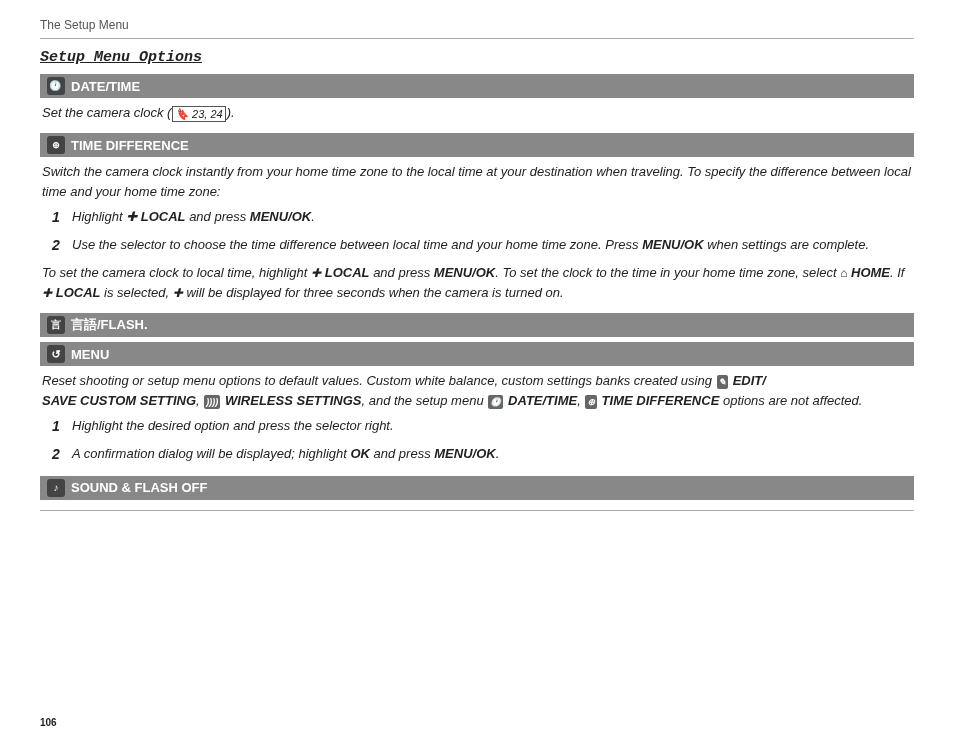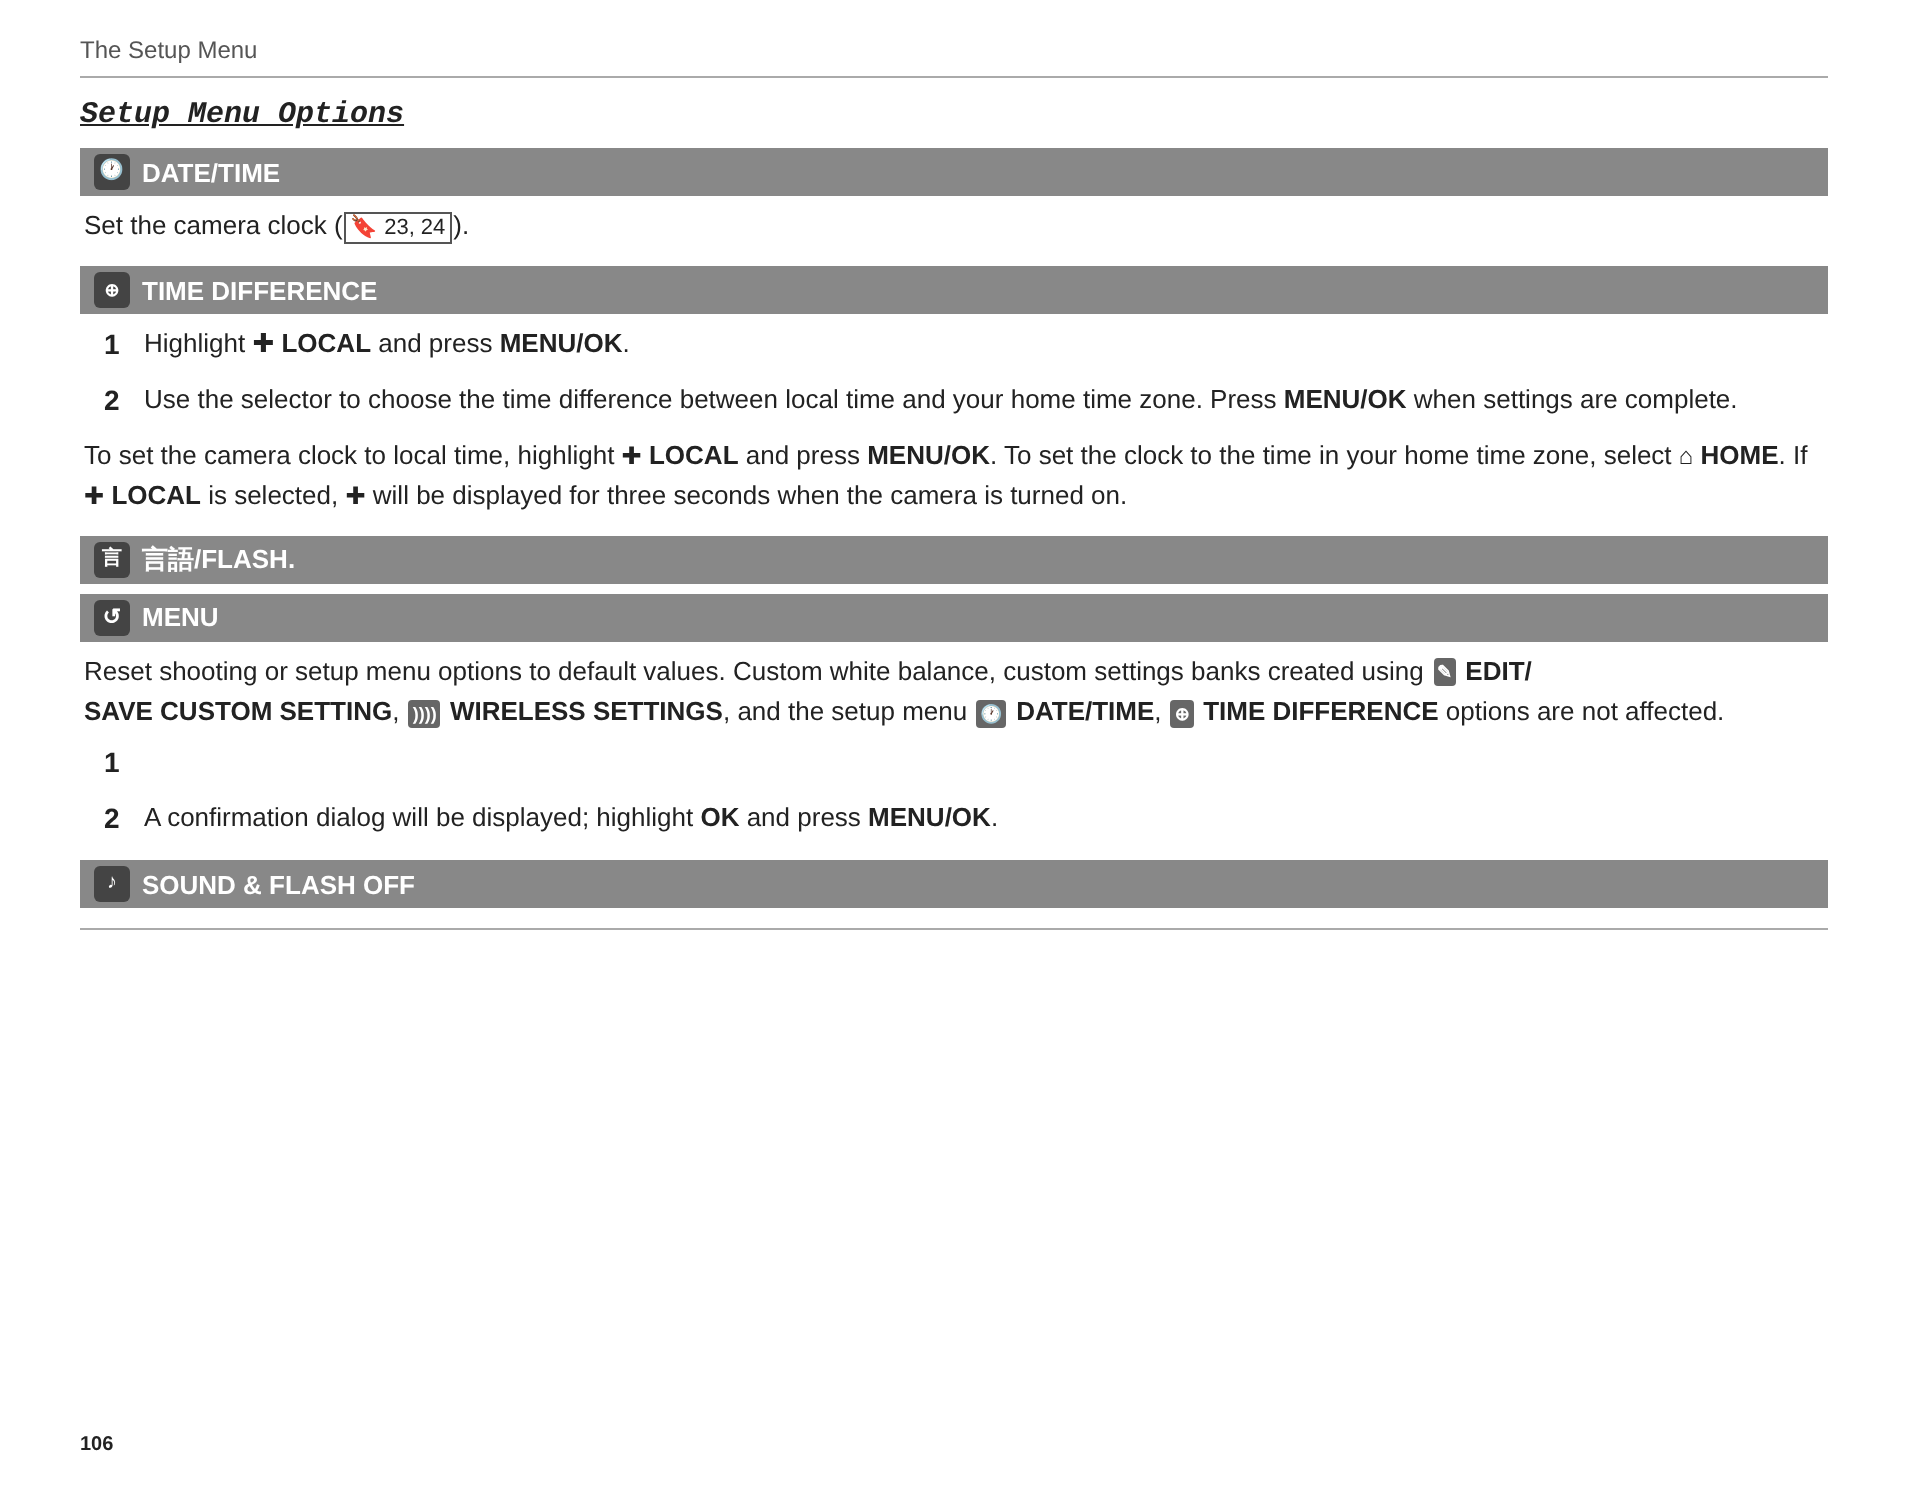--- a/index.html
+++ b/index.html
@@ -75,20 +75,21 @@
       font-size: 10px;
     }
     .menu-header .icon-sound {
       background: #444;
       font-size: 9px;
     }
     .section-body {
       margin-bottom: 10px;
       padding: 0 2px;
       line-height: 1.55;
+      font-style: italic;
     }
     .section-body p {
       margin-bottom: 5px;
       font-size: 13px;
     }
     .step-list {
       margin: 4px 0 6px 10px;
     }
     .step-item {
       display: flex;
@@ -157,20 +158,23 @@
     <p>
       Set the camera clock (<span class="book-ref">🔖 23, 24</span>).
     </p>
   </div>
 
   <div class="menu-header">
     <span class="icon icon-time-diff">⊕</span>
     <span>TIME DIFFERENCE</span>
   </div>
   <div class="section-body">
+    <p>
+      Switch the camera clock instantly from your home time zone to the local time at your destination when traveling.  To specify the difference between local time and your home time zone:
+    </p>
     <div class="step-list">
       <div class="step-item">
         <span class="step-num">1</span>
         <span>Highlight <span style="font-size:13px;">✚</span> <span class="bold">LOCAL</span> and press <span class="bold">MENU/OK</span>.</span>
       </div>
       <div class="step-item">
         <span class="step-num">2</span>
         <span>Use the selector to choose the time difference between local time and your home time zone.  Press <span class="bold">MENU/OK</span> when settings are complete.</span>
       </div>
     </div>
@@ -188,20 +192,21 @@
     <span class="icon icon-reset" style="font-size:11px;">↺</span>
     <span>MENU</span>
   </div>
   <div class="section-body">
     <p>
       Reset shooting or setup menu options to default values.  Custom white balance, custom settings banks created using <span class="inline-icon">✎</span> <span class="bold">EDIT/<br>SAVE CUSTOM SETTING</span>, <span class="inline-icon">))))</span> <span class="bold">WIRELESS SETTINGS</span>, and the setup menu <span class="inline-icon">🕐</span> <span class="bold">DATE/TIME</span>, <span class="inline-icon">⊕</span> <span class="bold">TIME DIFFERENCE</span> options are not affected.
     </p>
     <div class="step-list">
       <div class="step-item">
         <span class="step-num">1</span>
+        <span>Highlight the desired option and press the selector right.</span>
       </div>
       <div class="step-item">
         <span class="step-num">2</span>
         <span>A confirmation dialog will be displayed; highlight <span class="bold">OK</span> and press <span class="bold">MENU/OK</span>.</span>
       </div>
     </div>
   </div>
 
   <div class="menu-header">
     <span class="icon icon-sound" style="font-size:10px;">♪</span>

